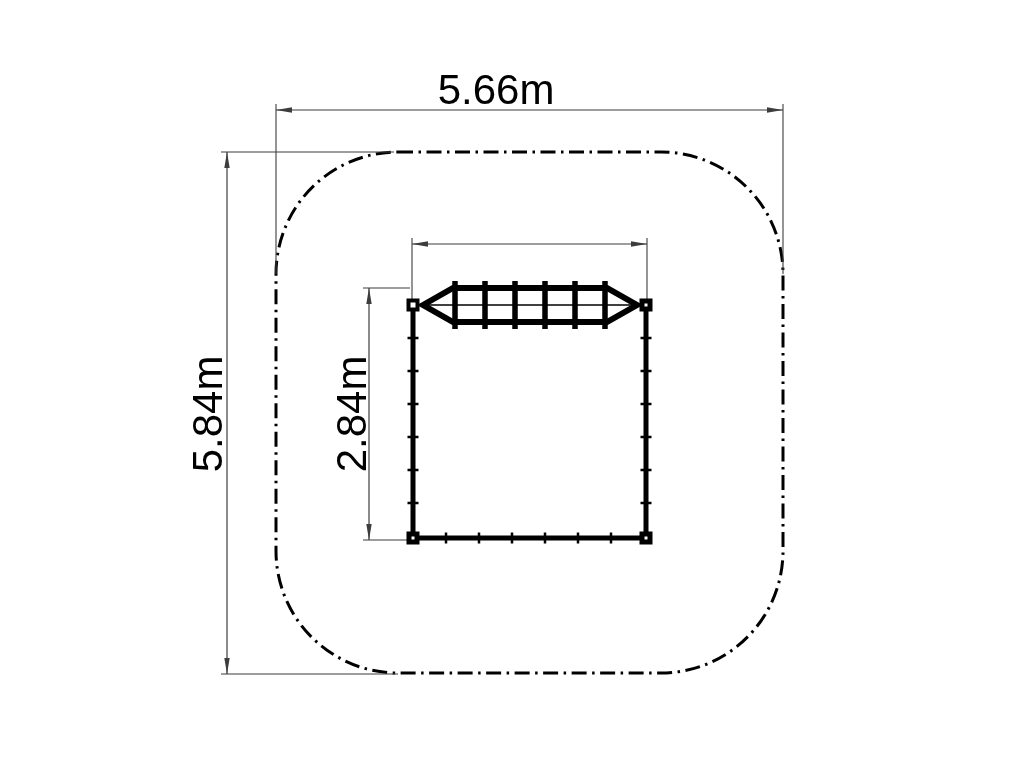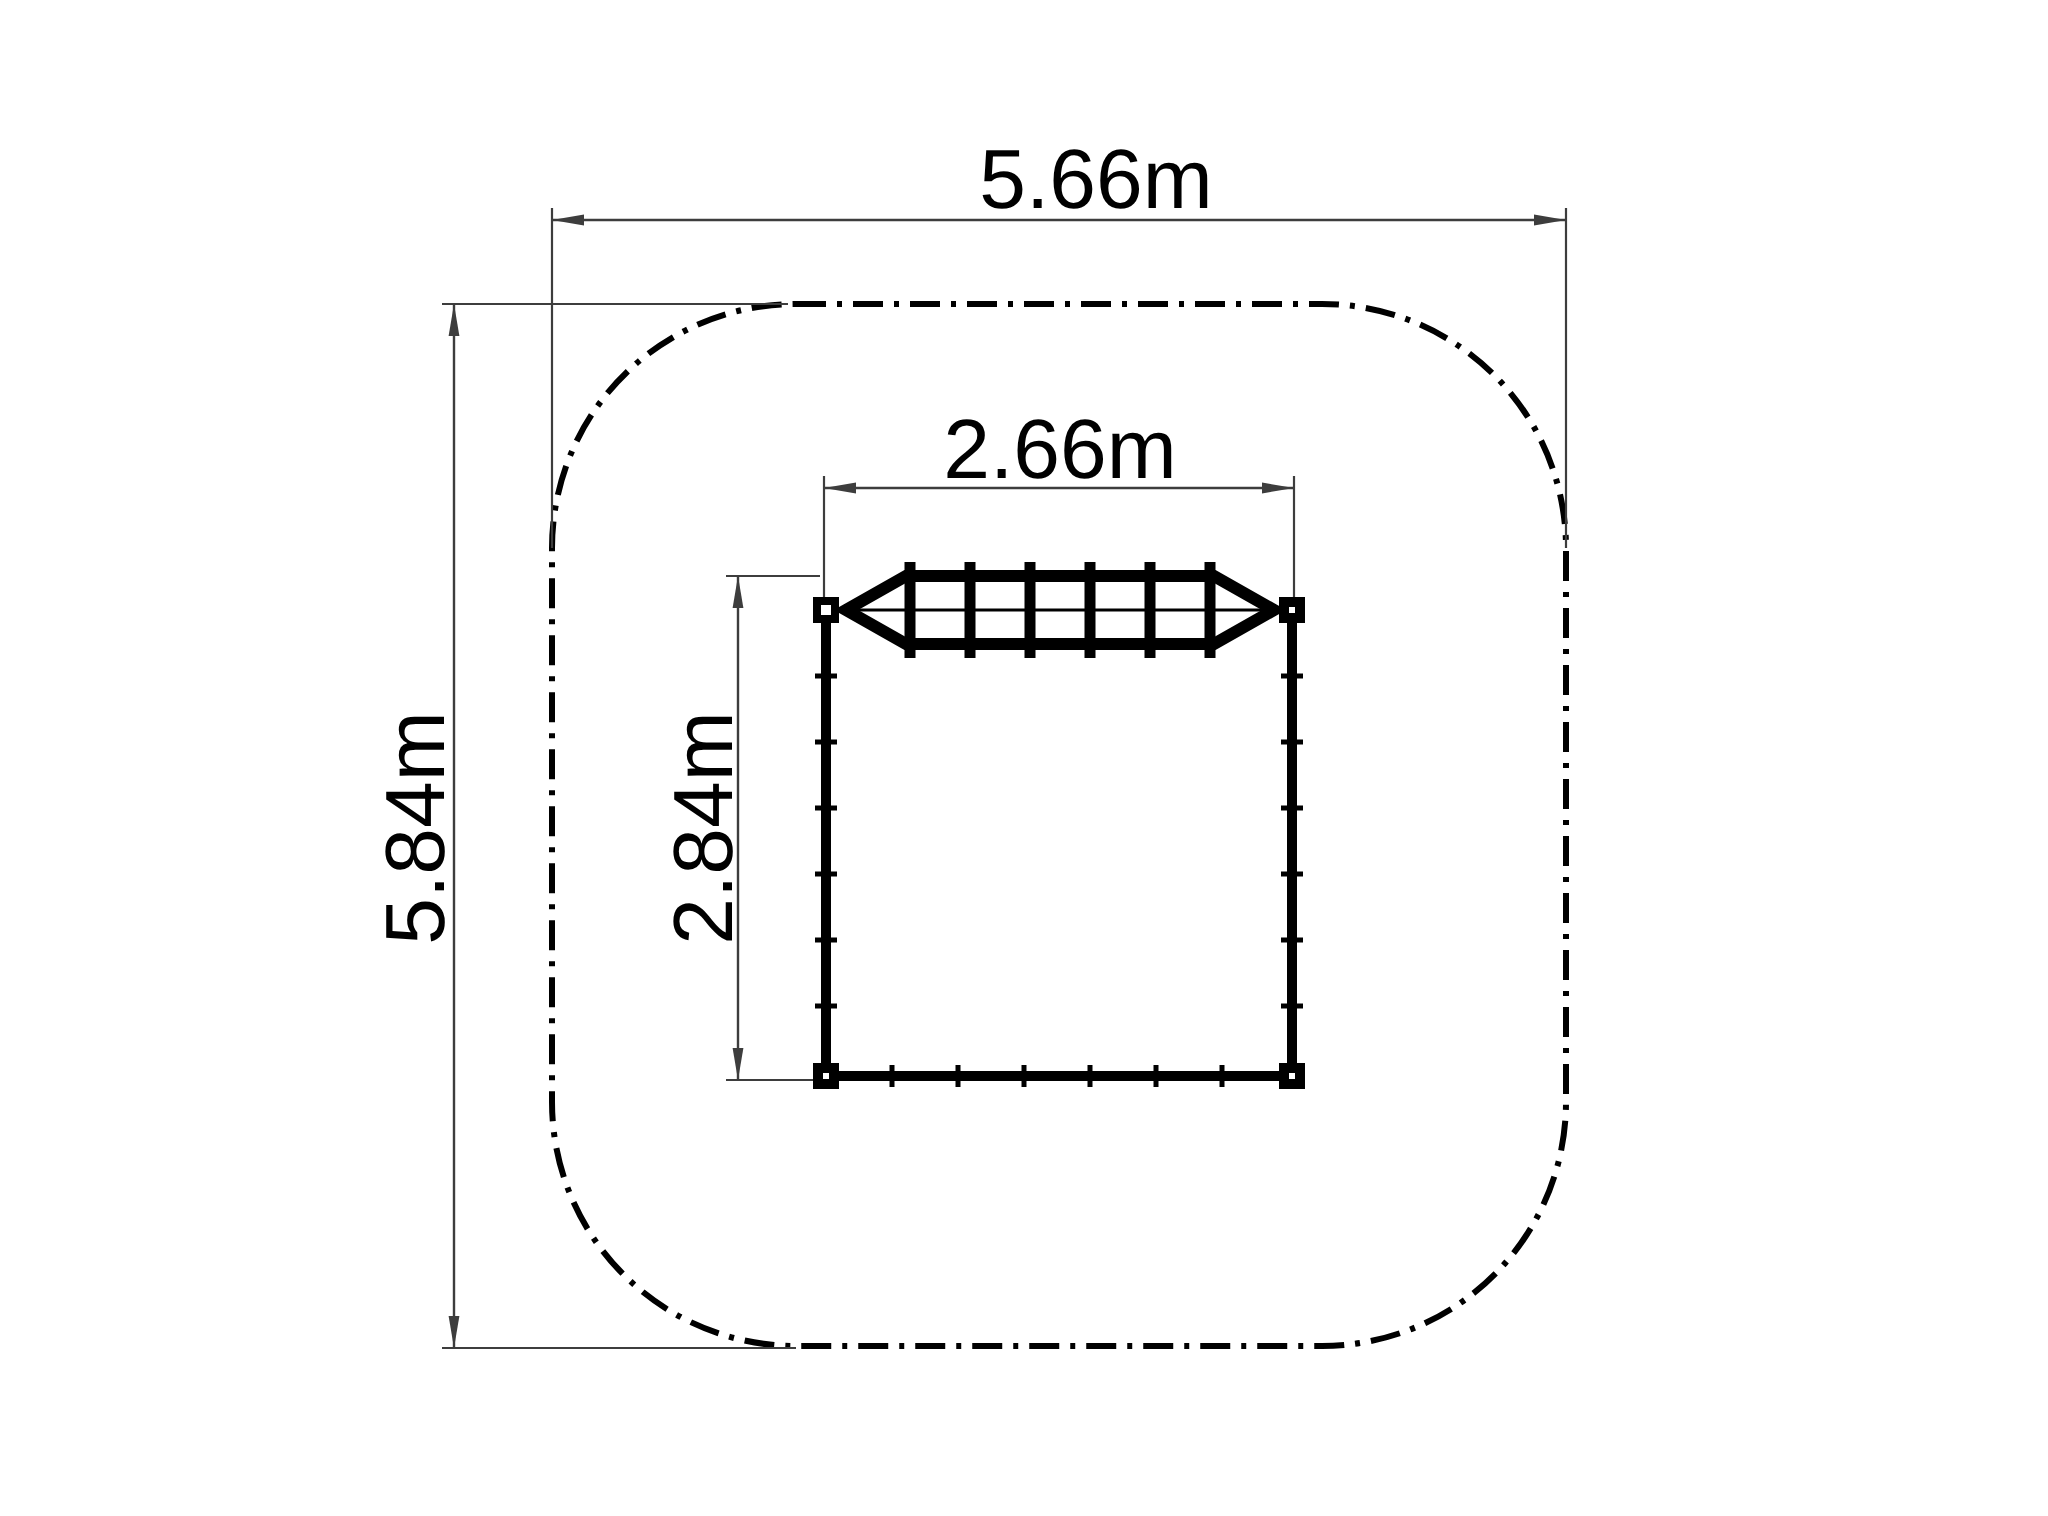--- a/index.html
+++ b/index.html
@@ -101,17 +101,16 @@
         <rect x="410.5" y="302.5" width="5" height="5" fill="#ffffff"></rect>
         <rect x="639.5" y="298.5" width="13" height="13" fill="#000000"></rect>
         <rect x="644.5" y="303.5" width="3" height="3" fill="#ffffff"></rect>
         <rect x="406.5" y="531.5" width="13" height="13" fill="#000000"></rect>
         <rect x="411.5" y="536.5" width="3" height="3" fill="#ffffff"></rect>
         <rect x="639.5" y="531.5" width="13" height="13" fill="#000000"></rect>
         <rect x="644.5" y="536.5" width="3" height="3" fill="#ffffff"></rect>
       </g>
     </svg>
 
-  <div class="dim-label" style="left: 548px; top: 90px; transform: translate(-50%, -50%) rotate(0deg);">5.66m</div>
+  <div class="dim-label" style="left: 496px; top: 90px; transform: translate(-50%, -50%) rotate(0deg);">5.66m</div>
   <div class="dim-label" style="left: 208px; top: 414px; transform: translate(-50%, -50%) rotate(-90deg);">5.84m</div>
-  <div class="dim-label" style="left: 530px; top: 225px; transform: translate(-50%, -50%) rotate(0deg);">2.66m</div>
   <div class="dim-label" style="left: 352px; top: 414px; transform: translate(-50%, -50%) rotate(-90deg);">2.84m</div>
 </div>
 
 </body></html>

